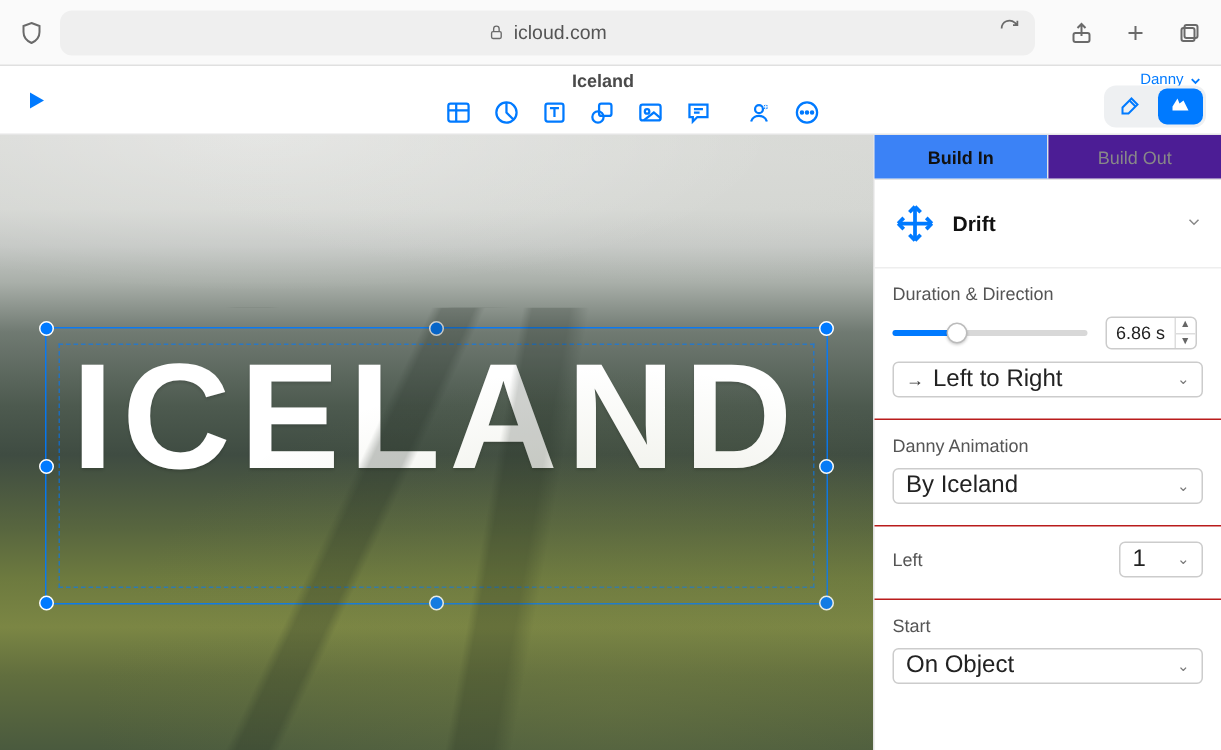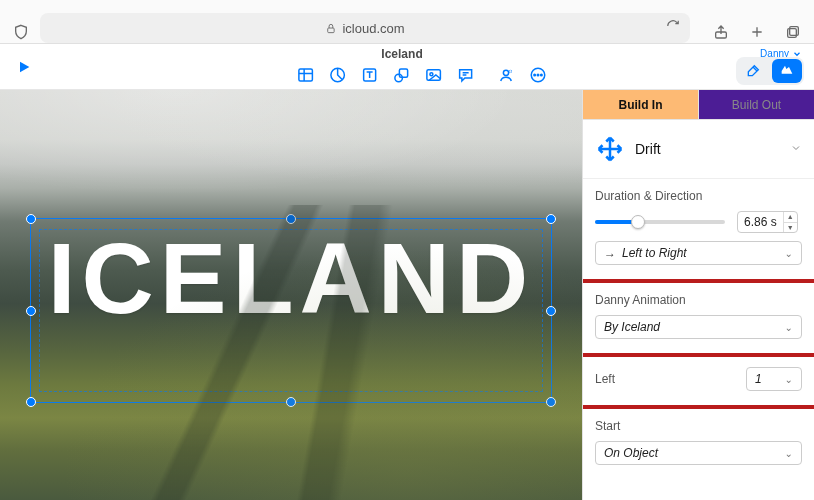--- a/index.html
+++ b/index.html
@@ -1,19 +1,19 @@
 <!DOCTYPE html>
 <html><head>
 <meta charset="utf-8">
 <style>
 * { margin: 0; padding: 0; box-sizing: border-box; font-family: -apple-system, BlinkMacSystemFont, "Segoe UI", Helvetica, Arial, sans-serif; }
 body { width: 814px; height: 500px; background: #fff; overflow: hidden; }
 
 
-.browser-bar { height: 44px; display: flex; align-items: flex-end; padding: 0 10px; gap: 8px; border-bottom: 1px solid #e0e0e0; background: #fafafa; }
+.browser-bar { height: 44px; display: flex; align-items: center; padding: 0 10px; gap: 8px; border-bottom: 1px solid #e0e0e0; background: #fafafa; }
 .bb-icon { width: 22px; height: 22px; display: flex; align-items: center; justify-content: center; color: #6a6a6a; }
 .addr { flex: 1; display: flex; align-items: center; justify-content: center; gap: 300px; background: #efefef; border-radius: 8px; height: 30px; padding: 0 10px; position: relative; }
 .addr .url-wrap { position: absolute; left: 50%; transform: translateX(-50%); display: flex; align-items: center; gap: 6px; color: #555; font-size: 13px; }
 .addr .refresh { position: absolute; right: 10px; color: #6a6a6a; }
 .tb-right { display: flex; gap: 14px; margin-left: 12px; }
 
 
 .app-bar { height: 46px; border-bottom: 1px solid #e6e6e6; display: flex; align-items: center; position: relative; padding: 0 8px; }
 .play { color: #007aff; margin-left: 8px; }
 .doc-title { position: absolute; left: 50%; top: 3px; transform: translateX(-62%); font-size: 12px; color: #4a4a4a; font-weight: 600; }
@@ -48,42 +48,42 @@
 .handle { position:absolute; width:10px; height:10px; background:#007aff; border:1px solid #fff; border-radius:50%; }
 .h-tl{top:-5px;left:-5px}.h-tm{top:-5px;left:50%;margin-left:-5px}.h-tr{top:-5px;right:-5px}
 .h-ml{top:50%;left:-5px;margin-top:-5px}.h-mr{top:50%;right:-5px;margin-top:-5px}
 .h-bl{bottom:-5px;left:-5px}.h-bm{bottom:-5px;left:50%;margin-left:-5px}.h-br{bottom:-5px;right:-5px}
 
 
 .inspector { width: 232px; border-left: 1px solid #e2e2e2; background: #fff; display: flex; flex-direction: column; font-size: 12px; color: #333; }
 .tabs { display: flex; height: 30px; border-bottom: 1px solid #e4e4e4; }
 .tab { flex:1; display:flex; align-items:center; justify-content:center; font-size:12px; color:#888; background:#4c1d95; border-right:1px solid #e4e4e4; }
 .tab:last-child{border-right:none}
-.tab.active { background:#fdba74; color:#111; font-weight:600; }
+.tab.active { background:#3b82f6; color:#111; font-weight:600; }
 
 .effect-row { display:flex; align-items:center; padding:14px 12px; gap:10px; border-bottom:1px solid #eee; }
-.effect-name { font-size:14px; font-weight:400; color:#111; flex:1; }
+.effect-name { font-size:14px; font-weight:700; color:#111; flex:1; }
 .chev { color:#888; }
 
-.section { padding: 10px 12px 6px; border-bottom:4px solid #b91c1c; }
+.section { padding: 10px 12px 6px; border-bottom:1px solid #b91c1c; }
 .section-title { font-size:12px; color:#555; margin-bottom:8px; }
 .row { display:flex; align-items:center; gap:6px; margin-bottom:8px; }
 
 .slider-track { height:4px; background:#d8d8d8; border-radius:2px; position:relative; flex:0 0 130px; margin-right:6px; }
 .slider-fill { position:absolute; left:0; top:0; bottom:0; width:33%; background:#007aff; border-radius:2px; }
 .slider-thumb { position:absolute; left:33%; top:50%; width:14px; height:14px; background:#fff; border:1px solid #bbb; border-radius:50%; transform:translate(-50%,-50%); box-shadow:0 1px 2px rgba(0,0,0,0.2); }
 
 .numbox { display:flex; align-items:center; border:1px solid #ccc; border-radius:4px; height:22px; overflow:hidden; background:#fff; }
 .numbox span { padding:0 6px; font-size:12px; color:#222; }
 .stepper { width:14px; height:100%; border-left:1px solid #ddd; display:flex; flex-direction:column; }
 .stepper div { flex:1; display:flex; align-items:center; justify-content:center; font-size:7px; color:#666; }
 .stepper div:first-child{border-bottom:1px solid #ddd}
 
 .select { border:1px solid #ccc; border-radius:4px; height:24px; display:flex; align-items:center; padding:0 8px; gap:6px; background:#fff; flex:1; min-width:0; }
-.select .val { flex:1; font-size:12px; color:#222; white-space:nowrap; overflow:hidden;font-style:italic; }
+.select .val { flex:1; font-size:16px; color:#222; white-space:nowrap; overflow:hidden; }
 .select .dd { color:#777; font-size:10px; }
 .select.small { flex:0 0 56px; }
 
 .order-row { display:flex; align-items:center; justify-content:space-between; }
 </style>
 </head>
 <body>
 
 <div class="browser-bar">
   <div class="bb-icon">

